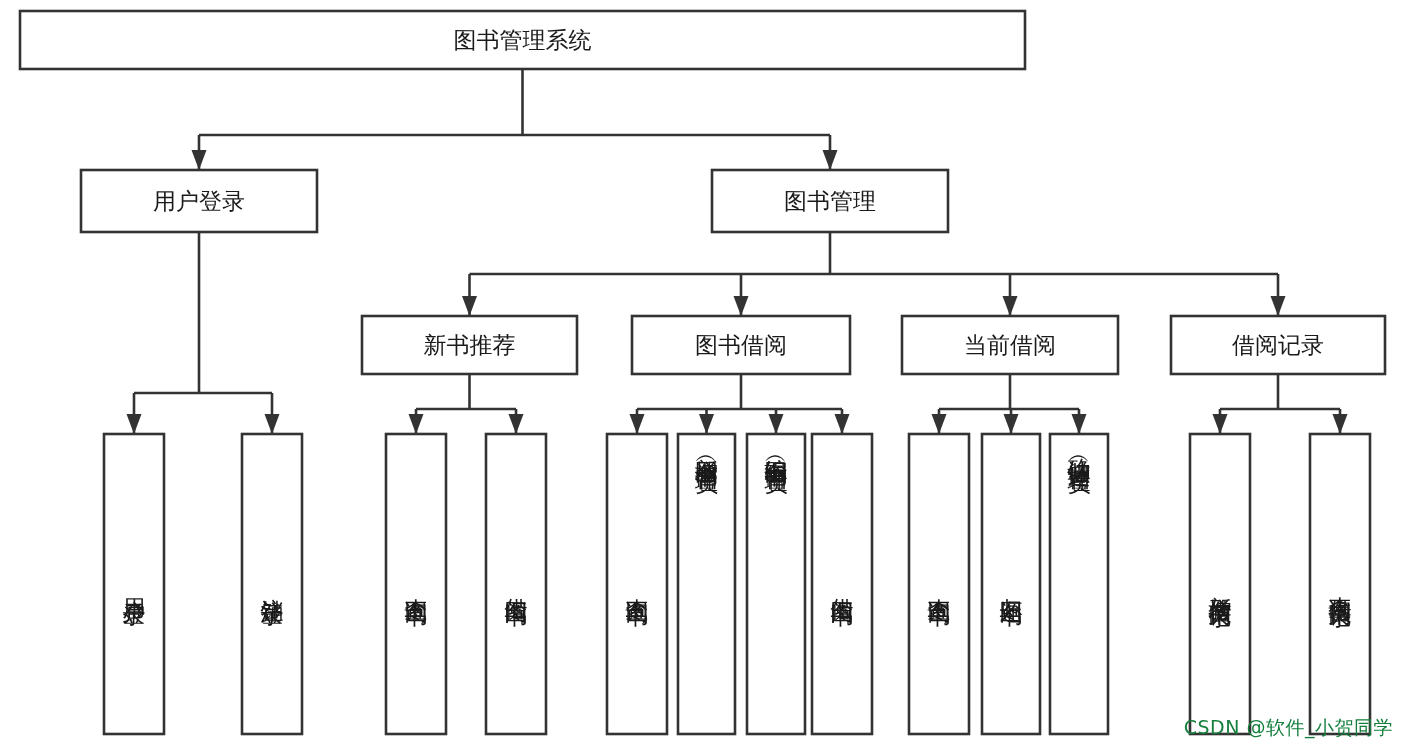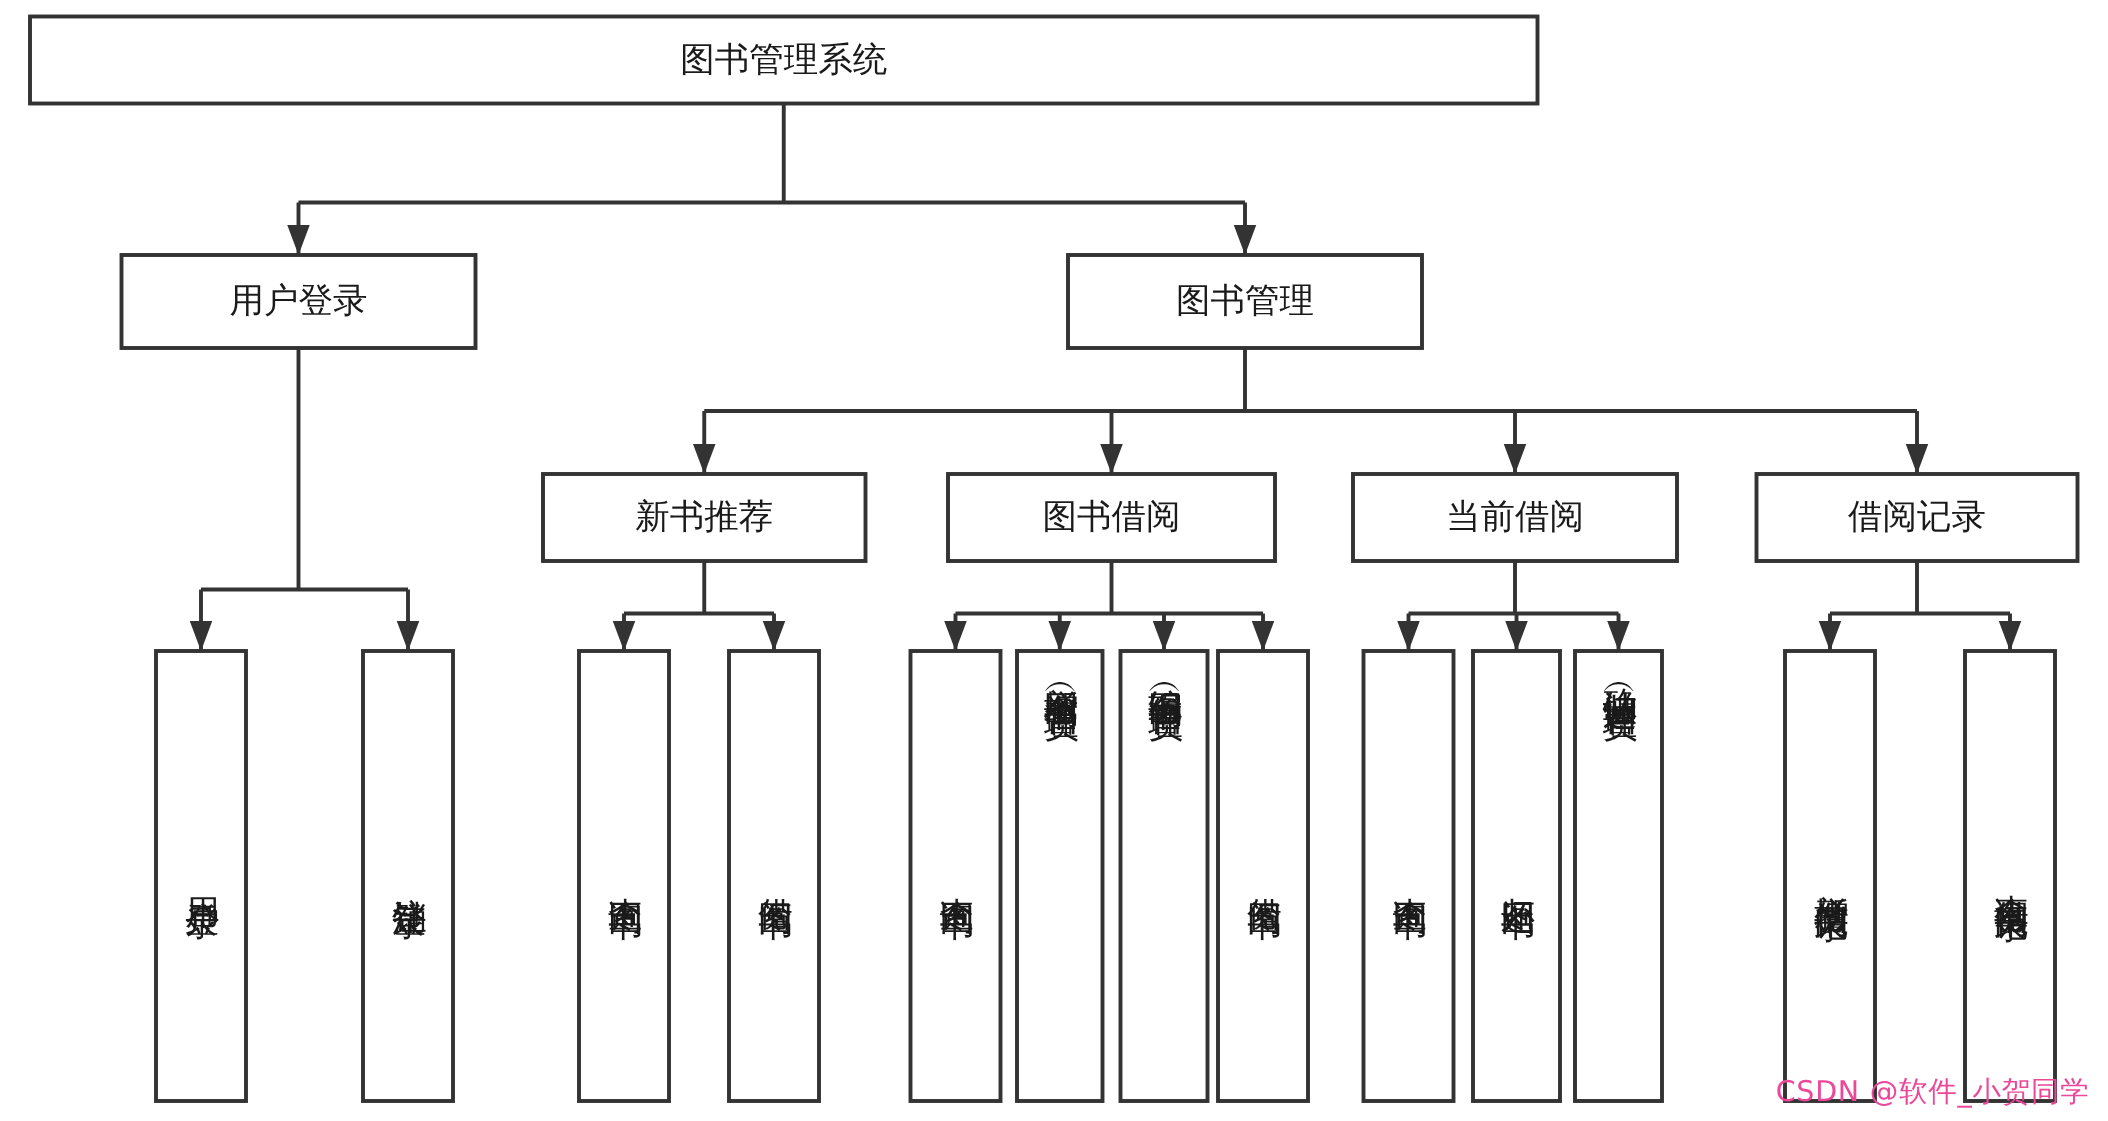--- a/index.html
+++ b/index.html
@@ -57,21 +57,21 @@
     letter-spacing: 2px;
     color: #1a1a1a;
     white-space: nowrap;
     font-family: "DejaVu Sans", "Liberation Sans", sans-serif;
   }
   .watermark {
     position: absolute;
     right: 12px;
     bottom: 6px;
     font-size: 19px;
-    color: #ec4899;
+    color: #15803d;
     letter-spacing: 0.5px;
     font-family: "DejaVu Sans", "Liberation Sans", sans-serif;
     white-space: nowrap;
   }
 </style>
 </head>
 <body>
 
 <div id="diagram-root">
 

